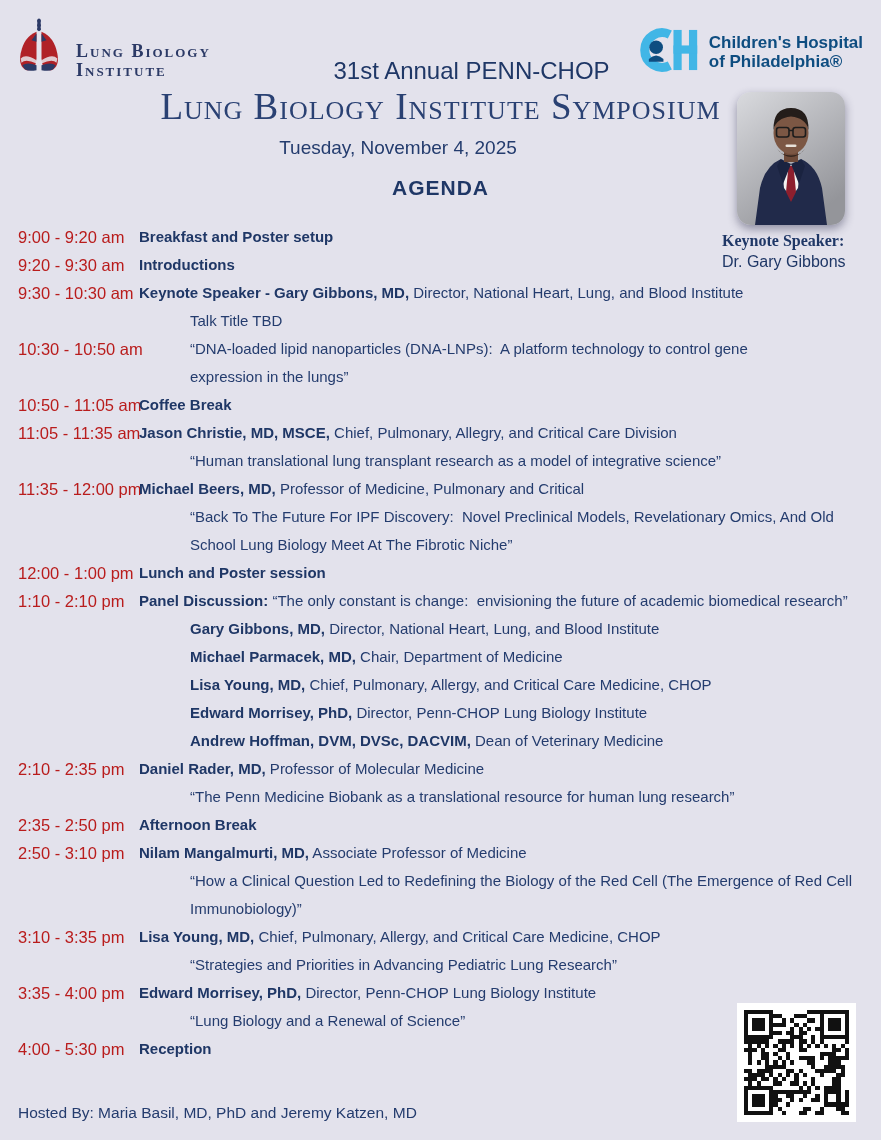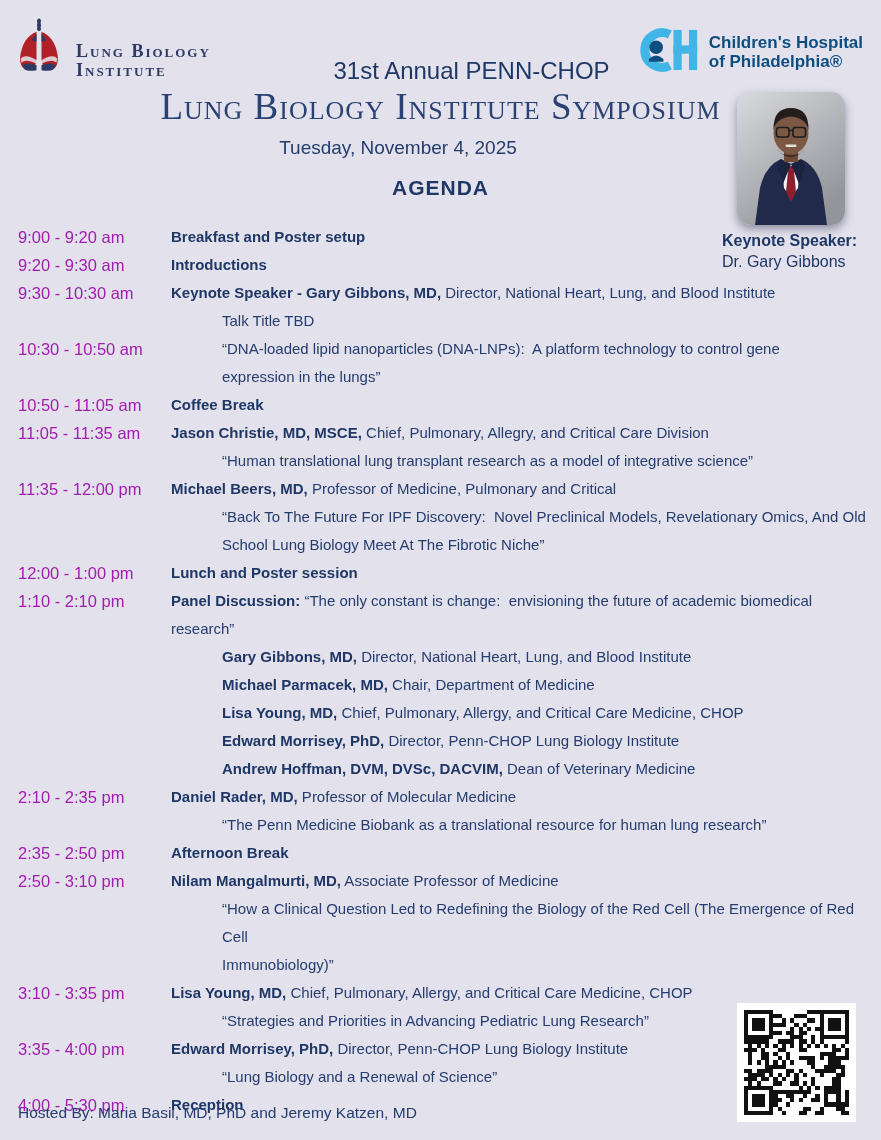--- a/index.html
+++ b/index.html
@@ -24,28 +24,28 @@
           font-family:Liberation Serif, serif;font-variant:small-caps;
           font-size:37px;letter-spacing:1px;color:#2a4173;}
   .date{position:absolute;top:137px;left:0;width:796px;text-align:center;font-size:19px;}
   .agenda-h{position:absolute;top:176px;left:0;width:881px;text-align:center;
           font-size:21px;font-weight:700;letter-spacing:1px;color:#1f3766;}
   
   .photo{position:absolute;left:737px;top:92px;width:108px;height:133px;border-radius:14px;
          overflow:hidden;box-shadow:0 4px 10px rgba(40,40,70,.45);}
   .photo svg{display:block;}
   .keynote-cap{position:absolute;left:722px;top:230px;font-size:16px;line-height:21px;color:#1f3766;}
-  .keynote-cap .b{font-weight:700;}
+  .keynote-cap .b{font-weight:700;font-family:Liberation Serif, serif;}
   
   .agenda{position:absolute;left:0;top:223px;width:881px;}
   .row{display:flex;align-items:flex-start;}
   .time{width:139px;flex:0 0 139px;padding-left:18px;box-sizing:border-box;
-        font-size:16.5px;line-height:28px;white-space:nowrap;color:#a21caf;}
+        font-size:16.5px;line-height:28px;white-space:nowrap;color:#b91c1c;}
   .content{flex:1;padding-right:12px;font-size:15px;line-height:28px;}
-  .line{white-space:pre-wrap;margin-left:32px;}
+  .line{white-space:pre-wrap;}
   .line.indent{padding-left:51px;}
   .b{font-weight:700;color:#1f3766;}
   
   .footer{position:absolute;left:18px;top:1104px;font-size:15.5px;color:#243c6e;}
   .qr-box{position:absolute;left:737px;top:1003px;width:119px;height:119px;background:#ffffff;
           display:flex;align-items:center;justify-content:center;}
 </style>
 </head>
 <body>
 

